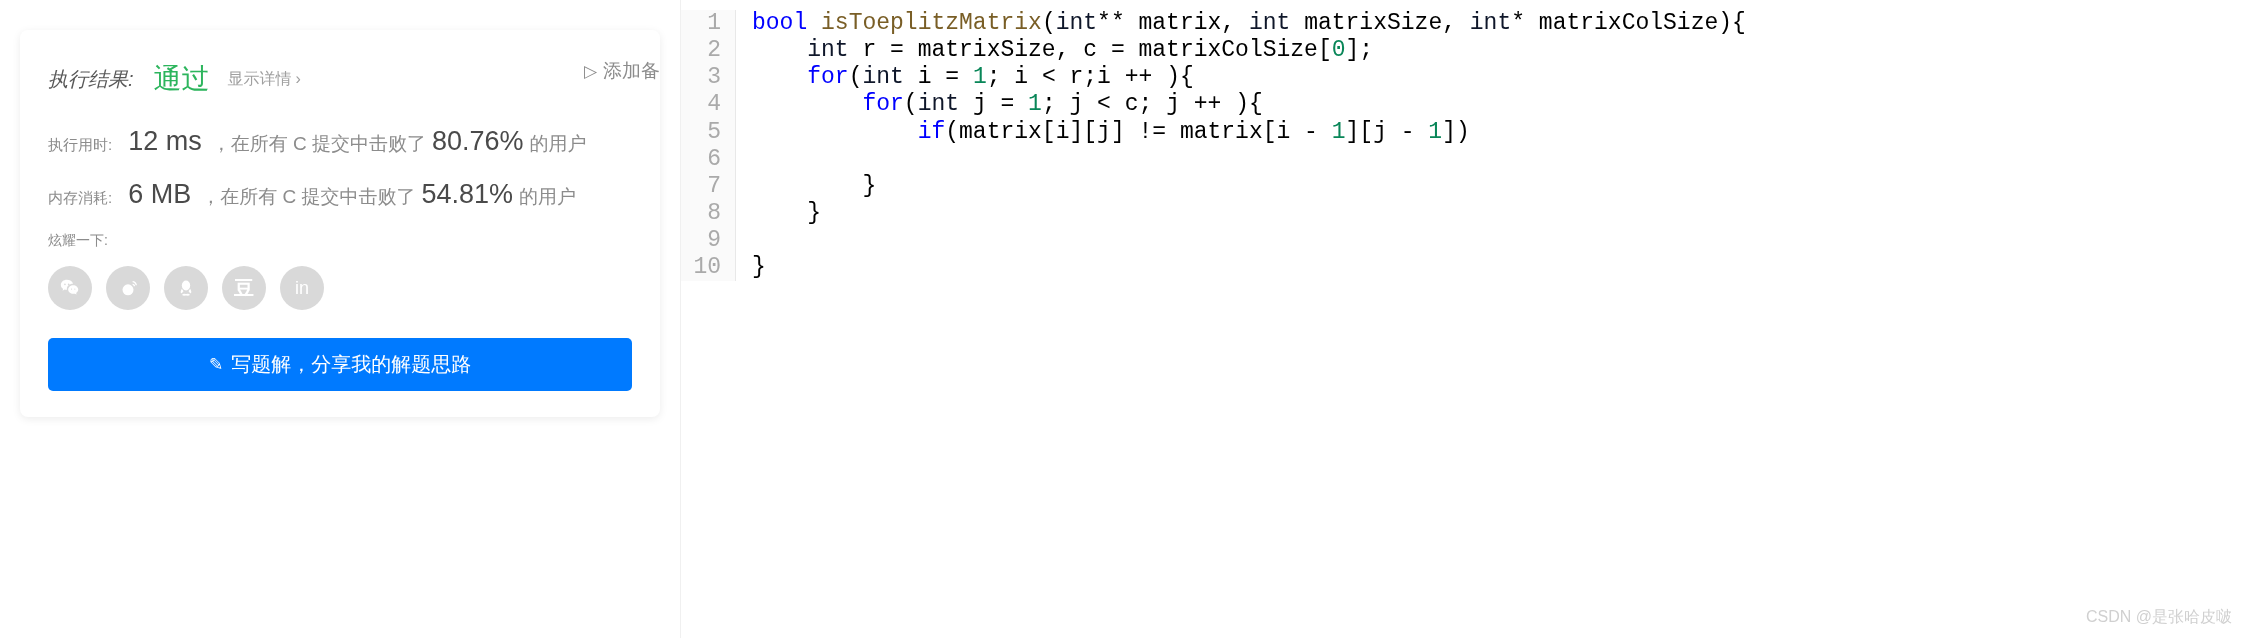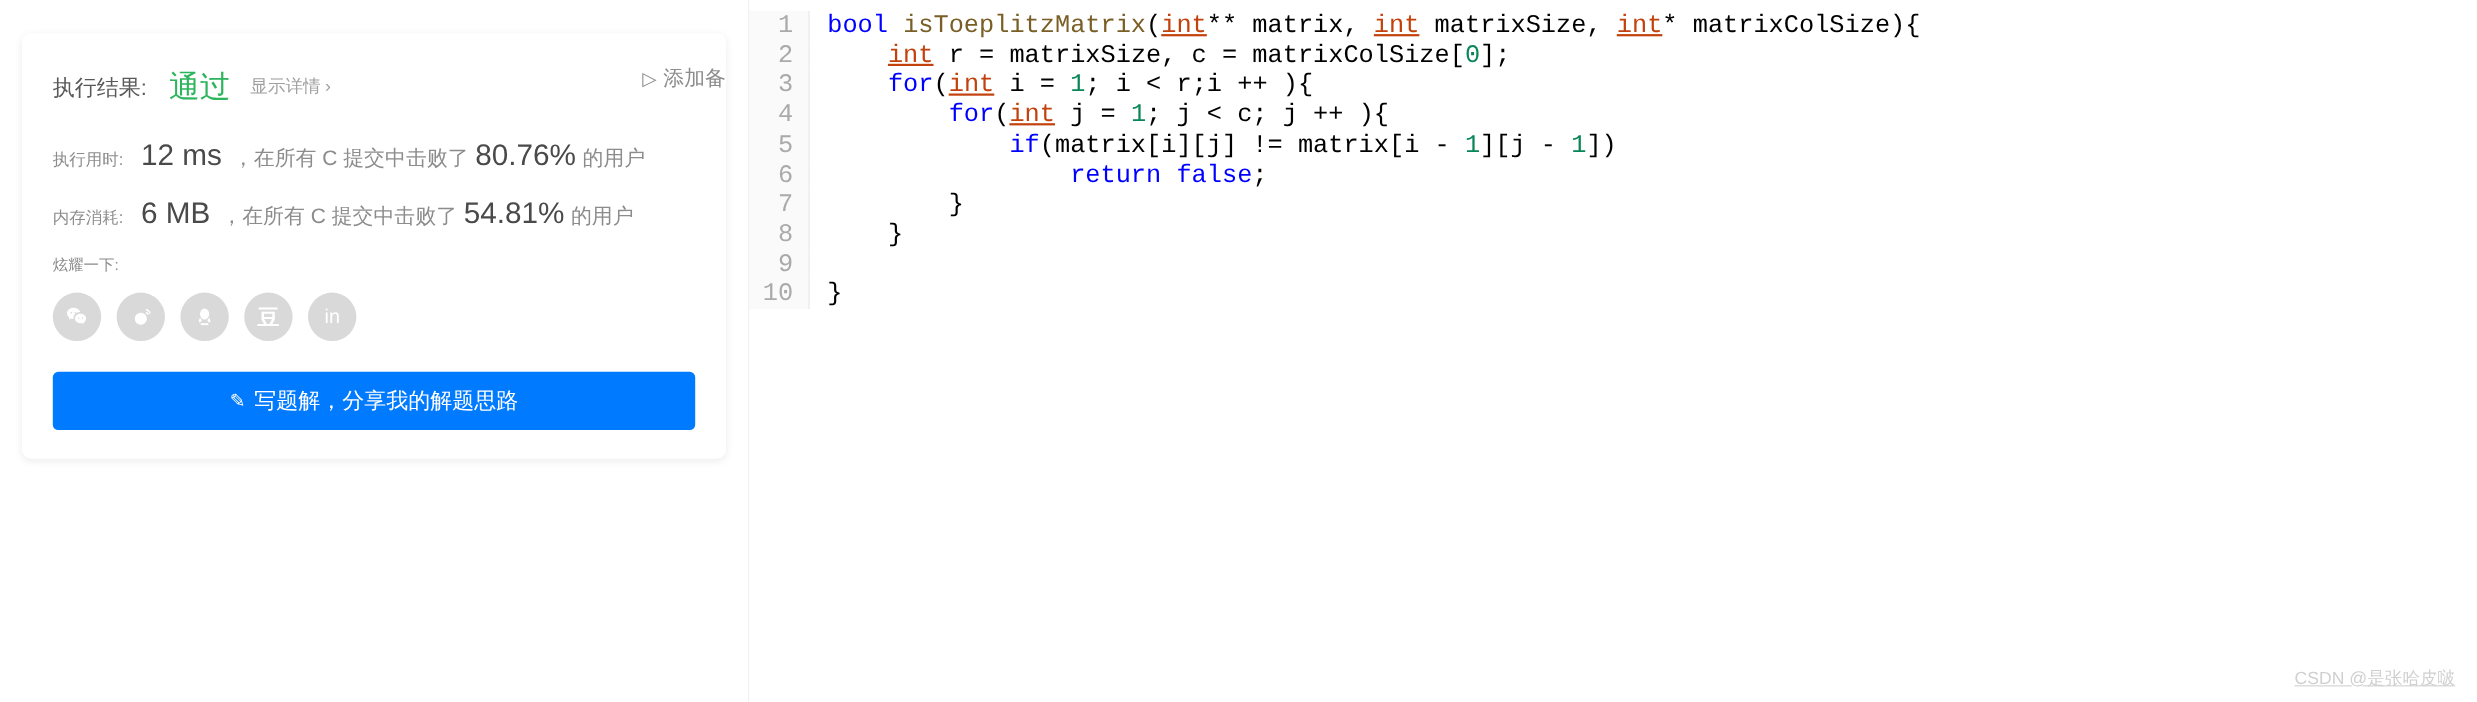--- a/index.html
+++ b/index.html
@@ -24,20 +24,21 @@
     }
     .header-row {
       display: flex;
       align-items: center;
       margin-bottom: 28px;
     }
     .label-text {
       color: #595959;
       font-size: 20px;
       margin-right: 20px;
+      font-style: italic;
     }
     .pass-text {
       color: #2db55d;
       font-size: 28px;
       margin-right: 18px;
     }
     .detail-link {
       color: #a0a0a0;
       font-size: 16px;
       cursor: pointer;
@@ -117,32 +118,31 @@
       width: 55px;
       text-align: right;
       color: #aaa;
       padding-right: 14px;
       user-select: none;
       border-right: 1px solid #e8e8e8;
       margin-right: 16px;
       background: #fafafa;
     }
     .tok-kw { color: #0000ff; }
-    .tok-type { color: #c2410c; text-decoration: underline; }
+    .tok-type { color: #0f172a; }
     .tok-num { color: #098658; }
     .tok-func { color: #795e26; }
     .tok-punc { color: #000; }
     .tok-bool { color: #0000ff; }
     .watermark {
       position: absolute;
       right: 20px;
       bottom: 10px;
       color: #d0d0d0;
       font-size: 16px;
-      text-decoration: underline;
     }
   </style>
 </head>
 <body>
 
 <div class="left-panel">
   <div class="result-card">
     <div class="add-note">
       <span class="add-note-icon">▷</span>
       <span>添加备</span>
@@ -205,21 +205,21 @@
   </div>
 </div>
 
 <div class="right-panel">
   <div class="code-area" id="code-area">
       <div class="code-line"><span class="gutter">1</span><span><span class="tok-kw">bool</span><span class="tok-punc"> </span><span class="tok-func">isToeplitzMatrix</span><span class="tok-punc">(</span><span class="tok-type">int</span><span class="tok-punc">** matrix, </span><span class="tok-type">int</span><span class="tok-punc"> matrixSize, </span><span class="tok-type">int</span><span class="tok-punc">* matrixColSize){</span></span></div>
       <div class="code-line"><span class="gutter">2</span><span><span class="tok-punc">    </span><span class="tok-type">int</span><span class="tok-punc"> r = matrixSize, c = matrixColSize[</span><span class="tok-num">0</span><span class="tok-punc">];</span></span></div>
       <div class="code-line"><span class="gutter">3</span><span><span class="tok-punc">    </span><span class="tok-kw">for</span><span class="tok-punc">(</span><span class="tok-type">int</span><span class="tok-punc"> i = </span><span class="tok-num">1</span><span class="tok-punc">; i &lt; r;i ++ ){</span></span></div>
       <div class="code-line"><span class="gutter">4</span><span><span class="tok-punc">        </span><span class="tok-kw">for</span><span class="tok-punc">(</span><span class="tok-type">int</span><span class="tok-punc"> j = </span><span class="tok-num">1</span><span class="tok-punc">; j &lt; c; j ++ ){</span></span></div>
       <div class="code-line"><span class="gutter">5</span><span><span class="tok-punc">            </span><span class="tok-kw">if</span><span class="tok-punc">(matrix[i][j] != matrix[i - </span><span class="tok-num">1</span><span class="tok-punc">][j - </span><span class="tok-num">1</span><span class="tok-punc">])</span></span></div>
-      <div class="code-line"><span class="gutter">6</span><span><span class="tok-punc">                </span><span class="tok-kw">return</span><span class="tok-punc"> </span><span class="tok-bool">false</span><span class="tok-punc">;</span></span></div>
+      <div class="code-line"><span class="gutter">6</span></div>
       <div class="code-line"><span class="gutter">7</span><span><span class="tok-punc">        }</span></span></div>
       <div class="code-line"><span class="gutter">8</span><span><span class="tok-punc">    }</span></span></div>
       <div class="code-line"><span class="gutter">9</span></div>
       <div class="code-line"><span class="gutter">10</span><span><span class="tok-punc">}</span></span></div>
     </div>
 </div>
 
 <div class="watermark">CSDN @是张哈皮啵</div>
 
 </body></html>

